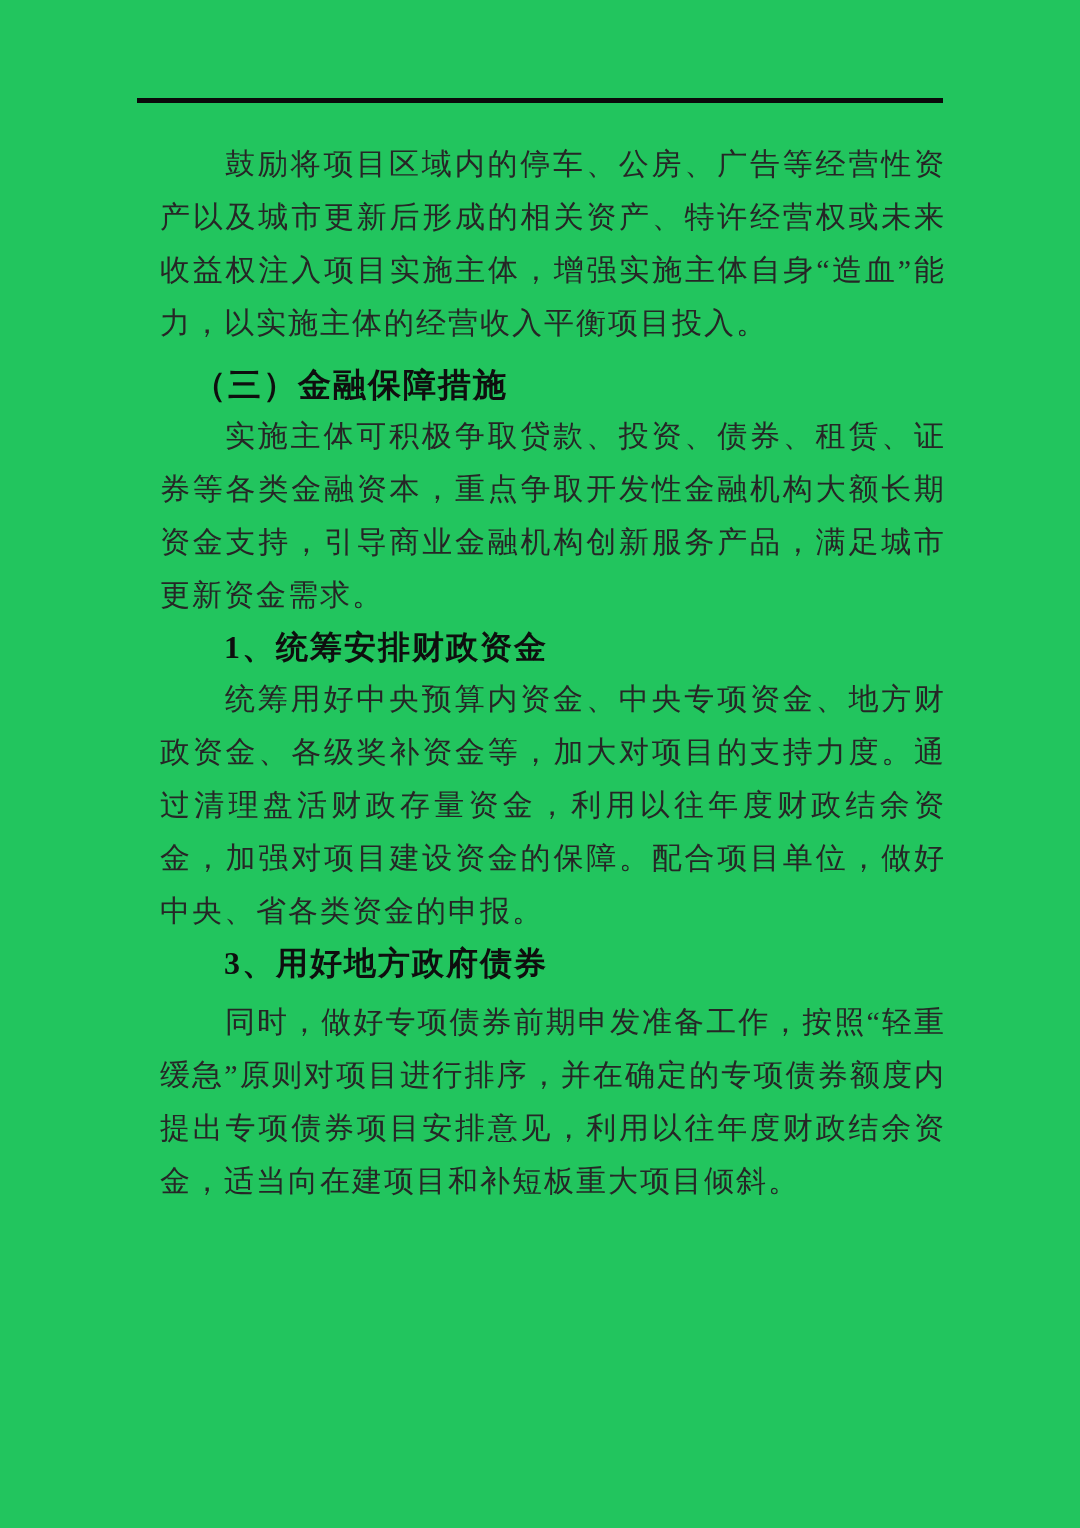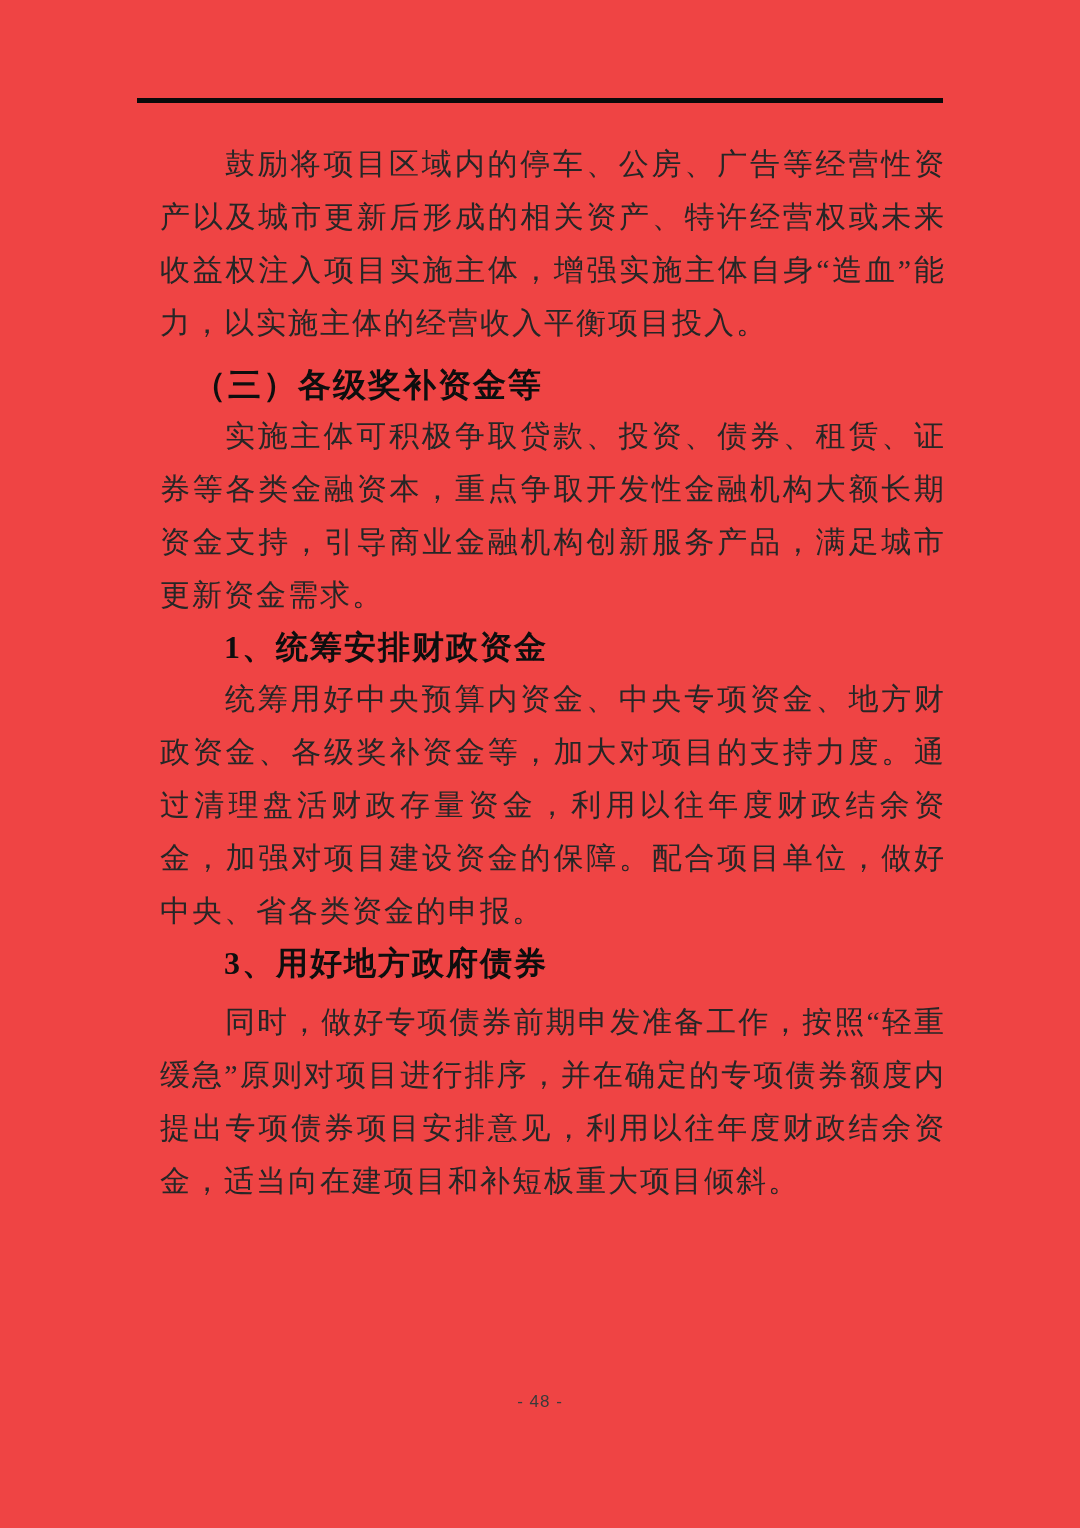--- a/index.html
+++ b/index.html
@@ -2,21 +2,21 @@
 <html><head>
 <meta charset="utf-8">
 <style>
   * { margin: 0; padding: 0; box-sizing: border-box; }
   html, body { background: #e9e9e9; }
   .page {
     position: relative;
     width: 1080px;
     height: 1528px;
     margin: 0 auto;
-    background: #ef4444;
+    background: #22c55e;
     font-family: "Liberation Serif", "DejaVu Serif", serif;
     color: #262626;
     overflow: hidden;
   }
   .header-rule {
     position: absolute;
     top: 98px;
     left: 137px;
     width: 806px;
     height: 5px;
@@ -77,32 +77,29 @@
 <body>
 
 <div class="page">
 
   <div class="header-rule"></div>
 
   <div class="doc">
 
     <p class="para para-first">鼓励将项目区域内的停车、公房、广告等经营性资产以及城市更新后形成的相关资产、特许经营权或未来收益权注入项目实施主体，增强实施主体自身“造血”能力，以实施主体的经营收入平衡项目投入。</p>
 
-    <h2 class="h-section">（三）各级奖补资金等</h2>
+    <h2 class="h-section">（三）金融保障措施</h2>
 
     <p class="para">实施主体可积极争取贷款、投资、债券、租赁、证券等各类金融资本，重点争取开发性金融机构大额长期资金支持，引导商业金融机构创新服务产品，满足城市更新资金需求。</p>
 
     <h3 class="h-sub">1、统筹安排财政资金</h3>
 
     <p class="para">统筹用好中央预算内资金、中央专项资金、地方财政资金、各级奖补资金等，加大对项目的支持力度。通过清理盘活财政存量资金，利用以往年度财政结余资金，加强对项目建设资金的保障。配合项目单位，做好中央、省各类资金的申报。</p>
 
     <h3 class="h-sub">3、用好地方政府债券</h3>
 
 
     <p class="para para-spaced">同时，做好专项债券前期申发准备工作，按照“轻重缓急”原则对项目进行排序，并在确定的专项债券额度内提出专项债券项目安排意见，利用以往年度财政结余资金，适当向在建项目和补短板重大项目倾斜。</p>
 
   </div>
 
-  <div class="footer">
-    <span class="page-number">- 48 -</span>
-  </div>
 
 </div>
 
 </body></html>

